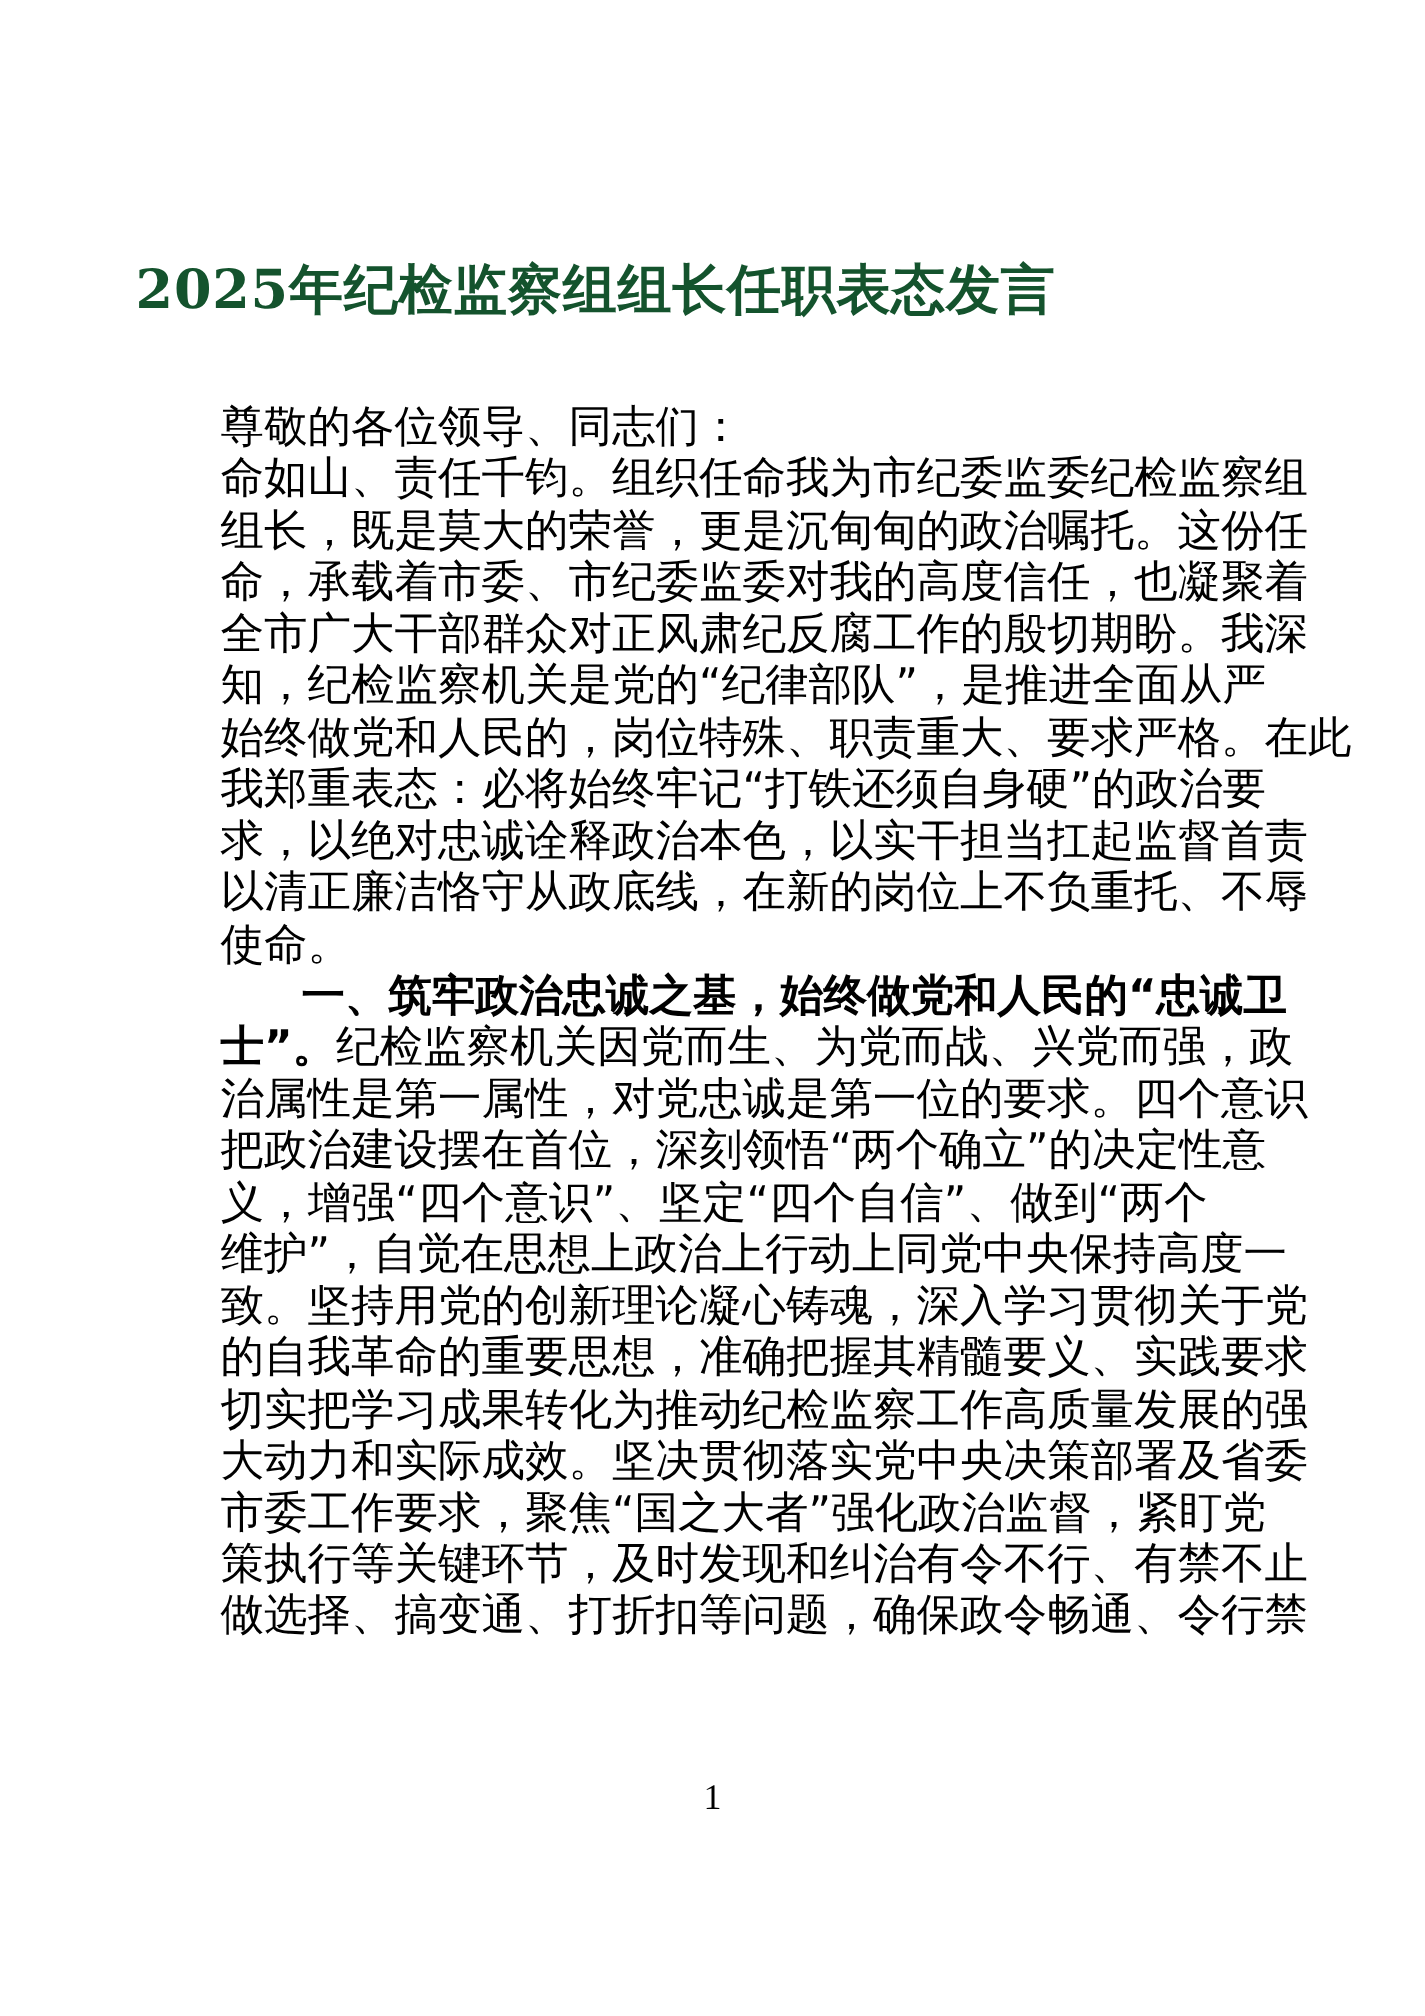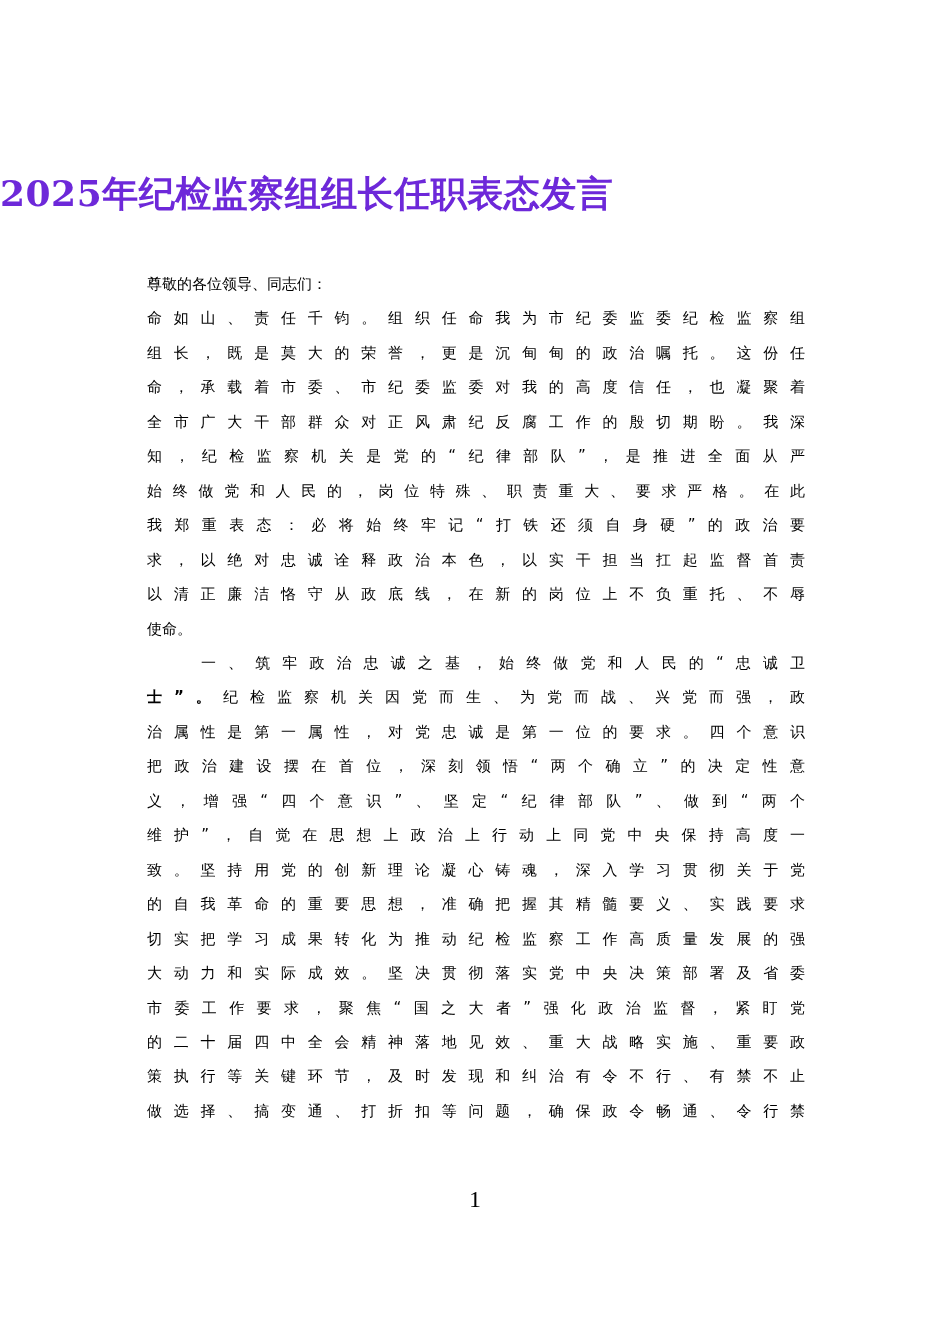--- a/index.html
+++ b/index.html
@@ -1,31 +1,31 @@
 <!DOCTYPE html>
 <html><head>
   <meta charset="utf-8">
   <style>
     html, body { margin: 0; padding: 0; background: #ffffff; }
     body { width: 950px; height: 1344px; position: relative; overflow: hidden; }
     .page {
       position: absolute; left: 0; top: 0; width: 950px; height: 1344px; background: #ffffff;
     }
     .title {
-      position: absolute; left: 0; top: 168px; width: 794px; text-align: left;
+      position: absolute; left: 0; top: 168px; width: 794px; text-align: center;
       font-family: "DejaVu Serif", "Liberation Serif", serif;
-      font-size: 36px; font-weight: bold; color: #6d28d9; line-height: 50px; letter-spacing: 0.5px;
+      font-size: 36px; font-weight: bold; color: #14532d; line-height: 50px; letter-spacing: 0.5px;
     }
     .body {
       position: absolute; left: 147px; top: 267px; width: 658px;
       font-family: "DejaVu Sans", "Liberation Sans", sans-serif;
-      font-size: 15px; color: #000; line-height: 34.45px;
+      font-size: 29px; color: #000; line-height: 34.45px;
       text-align: justify; text-justify: inter-character;
     }
-    .heading { font-weight: normal; }
+    .heading { font-weight: bold; }
     .line { display: block; white-space: nowrap; text-align-last: justify; text-align: justify; }
     .line.last { text-align-last: left; }
     .pagenum {
       position: absolute; left: 0; top: 1186px; width: 950px; text-align: center;
       font-family: "Liberation Serif", "DejaVu Serif", serif; font-size: 24px; color: #000;
     }
   </style>
 </head>
 <body>
 
@@ -46,27 +46,26 @@
       <span class="line">求，以绝对忠诚诠释政治本色，以实干担当扛起监督首责</span>
       <span class="line">以清正廉洁恪守从政底线，在新的岗位上不负重托、不辱</span>
       <span class="line last">使命。</span>
     </div>
 
     <div>
       <span class="line heading" style="padding-left:54px;">一、筑牢政治忠诚之基，始终做党和人民的“忠诚卫</span>
       <span class="line"><b>士”。</b><span>纪检监察机关因党而生、为党而战、兴党而强，政</span></span>
       <span class="line">治属性是第一属性，对党忠诚是第一位的要求。四个意识</span>
       <span class="line">把政治建设摆在首位，深刻领悟“两个确立”的决定性意</span>
-      <span class="line">义，增强“四个意识”、坚定“纪律部队”、做到“两个</span>
+      <span class="line">义，增强“四个意识”、坚定“四个自信”、做到“两个</span>
       <span class="line">维护”，自觉在思想上政治上行动上同党中央保持高度一</span>
       <span class="line">致。坚持用党的创新理论凝心铸魂，深入学习贯彻关于党</span>
       <span class="line">的自我革命的重要思想，准确把握其精髓要义、实践要求</span>
       <span class="line">切实把学习成果转化为推动纪检监察工作高质量发展的强</span>
       <span class="line">大动力和实际成效。坚决贯彻落实党中央决策部署及省委</span>
       <span class="line">市委工作要求，聚焦“国之大者”强化政治监督，紧盯党</span>
-      <span class="line">的二十届四中全会精神落地见效、重大战略实施、重要政</span>
       <span class="line">策执行等关键环节，及时发现和纠治有令不行、有禁不止</span>
       <span class="line">做选择、搞变通、打折扣等问题，确保政令畅通、令行禁</span>
     </div>
   </div>
 
   <div class="pagenum">1</div>
 </div>
 
 </body></html>

